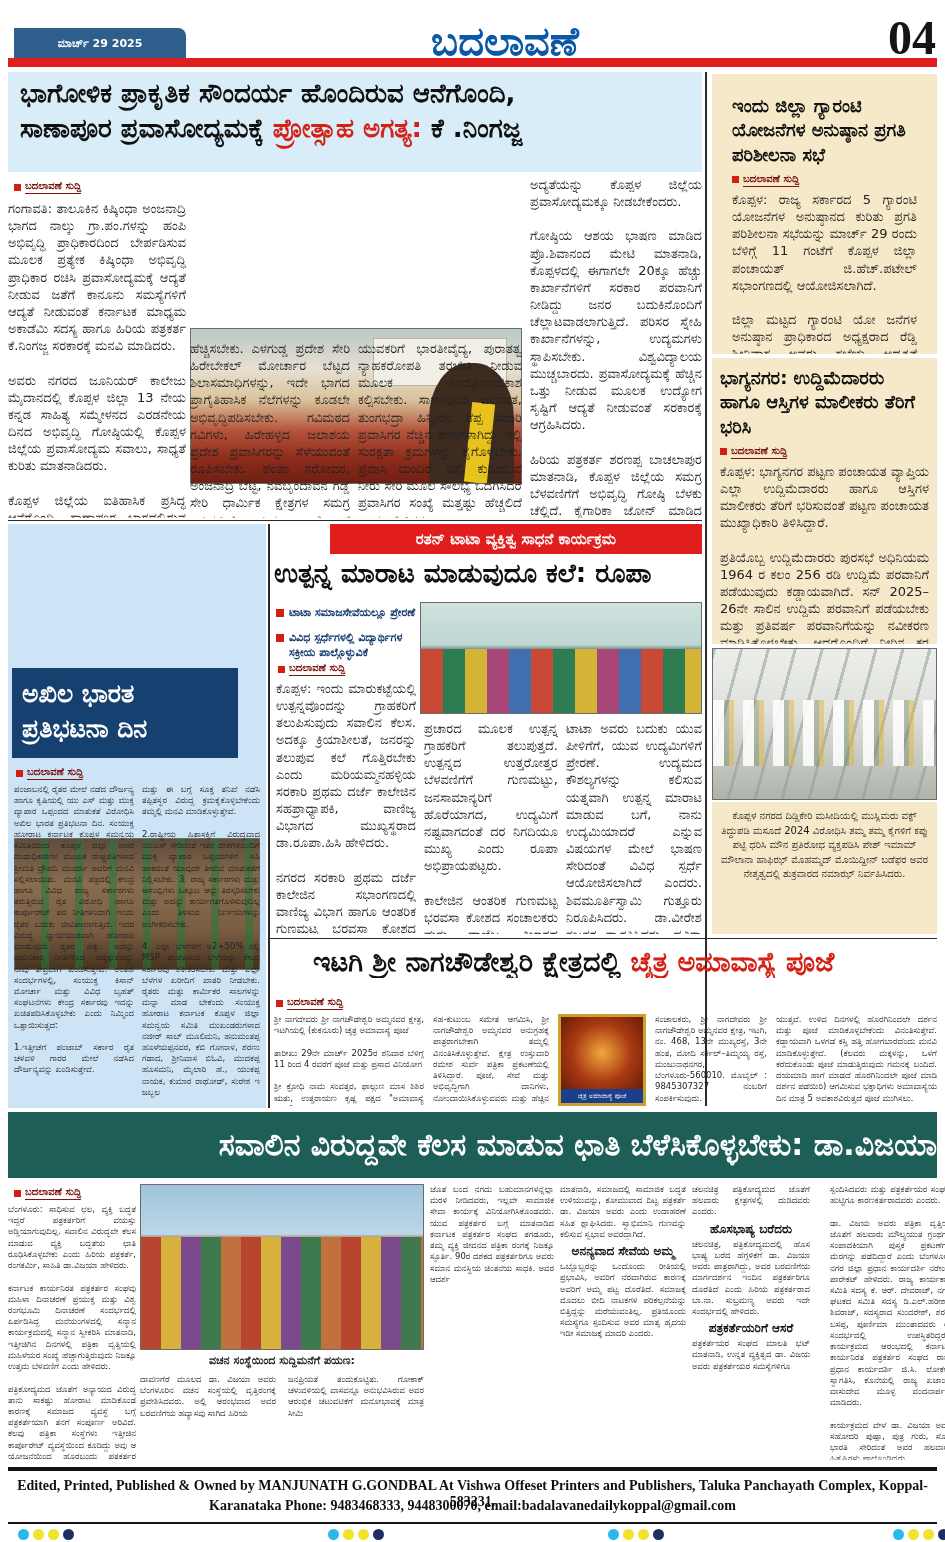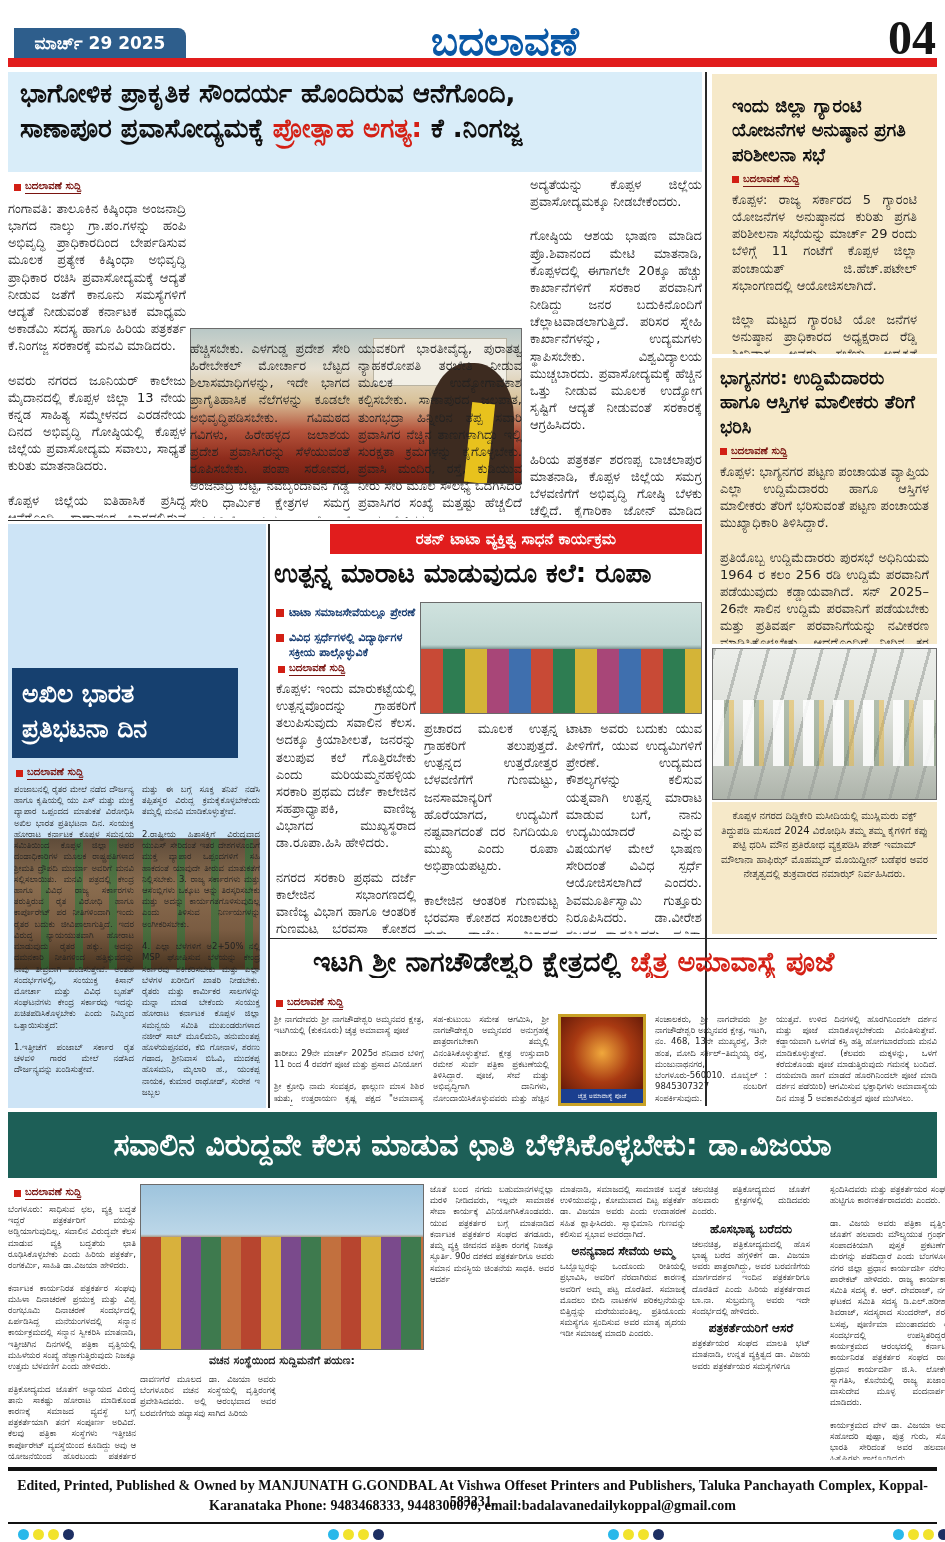--- a/index.html
+++ b/index.html
@@ -37,21 +37,21 @@
   .ph-deity{background:radial-gradient(circle at 50% 42%,#f0a83c 0%,#a93a12 45%,#4f1005 100%);border:3px solid #c9a227;position:relative;box-sizing:border-box;}
   .ph-deity .strip{position:absolute;left:0;right:0;bottom:0;height:14px;background:#1b3f8f;color:#fff;font-size:6.5px;
                    display:flex;align-items:center;justify-content:center;white-space:nowrap;overflow:hidden;}
 </style>
 </head>
 <body>
 
 <div id="page">
 
   <div class="abs" style="left:14px;top:28px;width:172px;height:30px;background:#2e5e8c;color:#fff;font-weight:bold;
-              font-size:17px;display:flex;align-items:center;justify-content:center;border-radius:0 8px 0 0;">
+              font-size:11px;display:flex;align-items:center;justify-content:center;border-radius:0 8px 0 0;">
     <span>ಮಾರ್ಚ್ 29 2025</span>
   </div>
   <div class="abs" style="left:330px;top:18px;width:350px;text-align:center;font-size:40px;font-weight:bold;color:#0a58a6;">
     <span>ಬದಲಾವಣೆ</span>
   </div>
   <div class="abs" style="left:852px;top:10px;width:84px;text-align:right;font-family:'Liberation Serif',serif;
               font-size:48px;font-weight:bold;color:#151515;">
     <span>04</span>
   </div>
   <div class="abs" style="left:8px;top:58px;width:929px;height:9px;background:#e11d1d;"></div>
@@ -191,36 +191,37 @@
     <div class="ph-deity" style="width:88px;height:92px;flex:0 0 auto;">
       <div class="strip">ಚೈತ್ರ ಅಮಾವಾಸ್ಯೆ ಪೂಜೆ</div>
     </div>
     <div class="body-text body-sm" style="width:112px;height:92px;">ಸಂಚಾಲಕರು, ಶ್ರೀ ನಾಗದೇವರು ಶ್ರೀ ನಾಗಚೌಡೇಶ್ವರಿ ಅಮ್ಮನವರ ಕ್ಷೇತ್ರ, ಇಟಗಿ, ನಂ. 468, 13ನೇ ಮುಖ್ಯರಸ್ತೆ, 3ನೇ ಹಂತ, ಮೋದಿ ಸರ್ಕಲ್–ತಿಮ್ಮಯ್ಯ ರಸ್ತೆ, ಮಂಜುನಾಥನಗರ, ಬೆಂಗಳೂರು-560010. ಮೊಬೈಲ್ : 9845307327 ನಂಬರಿಗೆ ಸಂಪರ್ಕಿಸುವುದು.
 
 ವಿಶೇಷ ಸೂಚನೆ: ಪ್ರತಿ ತಿಂಗಳ ಅಮಾವಾಸ್ಯೆಯ ದಿನ ಮಾತ್ರ, ದರ್ಶನ ಮತ್ತು ಪೂಜಾ ಕಾರ್ಯಕ್ರಮಗಳು ನಡೆ-</div>
     <div class="body-text body-sm" style="flex:1;height:92px;">ಯುತ್ತವೆ. ಉಳಿದ ದಿನಗಳಲ್ಲಿ ಹೊರಗಿನಿಂದಲೇ ದರ್ಶನ ಮತ್ತು ಪೂಜೆ ಮಾಡಿಕೊಳ್ಳಬೇಕೆಂದು ವಿನಂತಿಸುತ್ತೇವೆ. ಕಡ್ಡಾಯವಾಗಿ ಒಳಗಡೆ ಕಸ್ತಿ ಹತ್ತಿ ಹೋಗಬಾರದೆಂದು ಮನವಿ ಮಾಡಿಕೊಳ್ಳುತ್ತೇವೆ. (ಕೆಲವರು ಮಕ್ಕಳನ್ನು, ಒಳಗೆ ಕರೆದುಕೊಂಡು ಪೂಜೆ ಮಾಡುತ್ತಿರುವುದು ಗಮನಕ್ಕೆ ಬಂದಿದೆ. ದಯಮಾಡಿ ಹಾಗೆ ಮಾಡದೆ ಹೊರಗಿನಿಂದಲೇ ಪೂಜೆ ಮಾಡಿ ದರ್ಶನ ಪಡೆಯಿರಿ) ಆಗಮಿಸುವ ಭಕ್ತಾಧಿಗಳು ಅಮಾವಾಸ್ಯೆಯ ದಿನ ಮಾತ್ರ 5 ಅವಕಾಶವಿರುತ್ತದೆ ಪೂಜೆ ಮುಗಿಸಲು.</div>
   </div>
 
   <div class="abs" style="left:8px;top:1112px;width:929px;height:66px;background:#1d5f57;color:#fff;display:flex;
-              align-items:center;justify-content:center;">
+              align-items:center;justify-content:flex-end;">
     <span class="headline" style="color:#fff;font-size:30px;">ಸವಾಲಿನ ವಿರುದ್ದವೇ ಕೆಲಸ ಮಾಡುವ ಛಾತಿ ಬೆಳೆಸಿಕೊಳ್ಳಬೇಕು: ಡಾ.ವಿಜಯಾ</span>
   </div>
   <div class="abs byline" style="left:14px;top:1186px;">
     <span class="sq"></span>
     <span class="lbl">ಬದಲಾವಣೆ ಸುದ್ದಿ</span>
   </div>
   <div class="abs body-text body-sm" style="left:8px;top:1204px;width:128px;height:256px;">ಬೆಂಗಳೂರು: ಸಾಧಿಸುವ ಛಲ, ವ್ಯಕ್ತಿ ಬದ್ಧತೆ ಇದ್ದರೆ ಪತ್ರಕರ್ತರಿಗೆ ವಯಸ್ಸು ಅಡ್ಡಿಯಾಗುವುದಿಲ್ಲ. ಸವಾಲಿನ ವಿರುದ್ಧವೇ ಕೆಲಸ ಮಾಡುವ ವ್ಯಕ್ತಿ ಬದ್ಧತೆಯ ಛಾತಿ ರೂಢಿಸಿಕೊಳ್ಳಬೇಕು ಎಂದು ಹಿರಿಯ ಪತ್ರಕರ್ತೆ, ರಂಗಕರ್ಮಿ, ಸಾಹಿತಿ ಡಾ.ವಿಜಯಾ ಹೇಳಿದರು.
 
 ಕರ್ನಾಟಕ ಕಾರ್ಯನಿರತ ಪತ್ರಕರ್ತರ ಸಂಘವು ಮಹಿಳಾ ದಿನಾಚರಣೆ ಪ್ರಯುಕ್ತ ಮತ್ತು ವಿಶ್ವ ರಂಗಭೂಮಿ ದಿನಾಚರಣೆ ಸಂದರ್ಭದಲ್ಲಿ ಏರ್ಪಡಿಸಿದ್ದ ಮನೆಯಂಗಳದಲ್ಲಿ ಸನ್ಮಾನ ಕಾರ್ಯಕ್ರಮದಲ್ಲಿ ಸನ್ಮಾನ ಸ್ವೀಕರಿಸಿ ಮಾತನಾಡಿ, ಇತ್ತೀಚಿಗಿನ ದಿನಗಳಲ್ಲಿ ಪತ್ರಿಕಾ ವೃತ್ತಿಯಲ್ಲಿ ಮಹಿಳೆಯರ ಸಂಖ್ಯೆ ಹೆಚ್ಚಾಗುತ್ತಿರುವುದು ನಿಜಕ್ಕೂ ಉತ್ತಮ ಬೆಳವಣಿಗೆ ಎಂದು ಹೇಳಿದರು.
 
 ಪತ್ರಿಕೋದ್ಯಮದ ಜೊತೆಗೆ ಅನ್ಯಾಯದ ವಿರುದ್ಧ ತಾನು ಸಾಕಷ್ಟು ಹೋರಾಟ ಮಾಡಿಕೊಂಡ ಕಾರಣಕ್ಕೆ ಸಮಾಜದ ವ್ಯವಸ್ಥೆ ಬಗ್ಗೆ ಪತ್ರಕರ್ತೆಯಾಗಿ ತನಗೆ ಸಂಪೂರ್ಣ ಅರಿವಿದೆ. ಕೆಲವು ಪತ್ರಿಕಾ ಸಂಸ್ಥೆಗಳು ಇತ್ತೀಚಿನ ಕಾರ್ಪೊರೇಟ್ ವ್ಯವಸ್ಥೆಯಿಂದ ಕೂಡಿದ್ದು ಅವು ಆ ಯೋಜನೆಯಿಂದ ಹೊರಬಂದು ಪತ್ರಕರ್ತರ ಸ್ವಾತಂತ್ರ್ಯಕ್ಕೆ ಧಕ್ಕೆಯಾಗದ ರೀತಿಯಲ್ಲಿ ಪತ್ರಕರ್ತರನ್ನು ರೂಪಿಸಿ, ನಡೆಸಿಕೊಳ್ಳಬೇಕು ಎಂದರು.</div>
 
   <div class="abs photo ph-vijaya" style="left:140px;top:1184px;width:284px;height:166px;"></div>
   <div class="abs" style="left:140px;top:1354px;width:284px;text-align:center;font-weight:bold;font-size:11px;">ವಚನ ಸಂಸ್ಥೆಯಿಂದ ಸುದ್ದಿಮನೆಗೆ ಪಯಣ:</div>
   <div class="abs body-text body-sm" style="left:140px;top:1374px;width:136px;height:86px;">ದಾವಣಗೆರೆ ಮೂಲದ ಡಾ. ವಿಜಯಾ ಅವರು ಬೆಂಗಳೂರಿನ ವಚನ ಸಂಸ್ಥೆಯಲ್ಲಿ ವೃತ್ತಿರಂಗಕ್ಕೆ ಪ್ರವೇಶಿಸಿದವರು. ಅಲ್ಲಿ ಆರಂಭವಾದ ಅವರ ಬರವಣಿಗೆಯ ಹವ್ಯಾಸವು ಸಾಗಿದ ಹಿರಿಯ</div>
+  <div class="abs body-text body-sm" style="left:288px;top:1374px;width:136px;height:86px;">ಜನಪ್ರಿಯತೆ ತಂದುಕೊಟ್ಟಿತು. ಗೋಕಾಕ್ ಚಳುವಳಿಯಲ್ಲಿ ವಾಸವನ್ನೂ ಅನುಭವಿಸಿರುವ ಅವರ ಆರಂಭಿಕ ಚಟುವಟಿಕೆಗೆ ಮನೋಭಾವಕ್ಕೆ ಮಾತ್ರ ಸೀಮಿ</div>
 
   <div class="abs body-text body-sm" style="left:430px;top:1184px;width:124px;height:276px;">ಜೊತೆ ಬಂದ ನಗದು ಬಹುಮಾನಗಳನ್ನೆಲ್ಲಾ ಮರಳಿ ನೀಡಿದವರು, ಇಲ್ಲವೇ ಸಾಮಾಜಿಕ ಸೇವಾ ಕಾರ್ಯಕ್ಕೆ ವಿನಿಯೋಗಿಸಿಕೊಂಡವರು. ಯುವ ಪತ್ರಕರ್ತರ ಬಗ್ಗೆ ಮಾತನಾಡಿದ ಕರ್ನಾಟಕ ಪತ್ರಕರ್ತರ ಸಂಘದ ತಗಡೂರು, ತಮ್ಮ ವ್ಯಕ್ತಿ ಜೀವನದ ಪತ್ರಿಕಾ ರಂಗಕ್ಕೆ ನಿಜಕ್ಕೂ ಸ್ಫೂರ್ತಿ. 90ರ ದಶಕದ ಪತ್ರಕರ್ತರಿಗೂ ಅವರು ಸಮಾನ ಮನಸ್ಥಿಯ ಚಿಂತನೆಯ ಸಾಧಕಿ. ಅವರ ಆದರ್ಶ</div>
 
   <div class="abs" style="left:692px;top:1184px;width:118px;height:276px;overflow:hidden;">
     <div class="body-text body-sm">ಚಲನಚಿತ್ರ ಪತ್ರಿಕೋದ್ಯಮದ ಜೊತೆಗೆ ಹಲವಾರು ಕ್ಷೇತ್ರಗಳಲ್ಲಿ ದುಡಿದವರು ಎಂದರು.</div>
     <div class="subhead">ಹೊಸಭಾಷ್ಯ ಬರೆದರು</div>
     <div class="body-text body-sm">ಚಲನಚಿತ್ರ, ಪತ್ರಿಕೋದ್ಯಮದಲ್ಲಿ ಹೊಸ ಭಾಷ್ಯ ಬರೆದ ಹೆಗ್ಗಳಿಕೆಗೆ ಡಾ. ವಿಜಯಾ ಅವರು ಪಾತ್ರರಾಗಿದ್ದು, ಅವರ ಬರವಣಿಗೆಯ ಮಾರ್ಗದರ್ಶನ ಇಂದಿನ ಪತ್ರಕರ್ತರಿಗೂ ದೊರೆತಿದೆ ಎಂದು ಹಿರಿಯ ಪತ್ರಕರ್ತರಾದ ಬಾ.ನಾ. ಸುಬ್ರಮಣ್ಯ ಅವರು ಇದೇ ಸಂದರ್ಭದಲ್ಲಿ ಹೇಳಿದರು.</div>
     <div class="subhead">ಪತ್ರಕರ್ತೆಯರಿಗೆ ಆಸರೆ</div>
     <div class="body-text body-sm">ಪತ್ರಕರ್ತೆಯರ ಸಂಘದ ಮಾಲತಿ ಭಟ್ ಮಾತನಾಡಿ, ಉನ್ನತ ವ್ಯಕ್ತಿತ್ವದ ಡಾ. ವಿಜಯ ಅವರು ಪತ್ರಕರ್ತೆಯರ ಸಮಸ್ಯೆಗಳಿಗೂ</div>
   </div>

